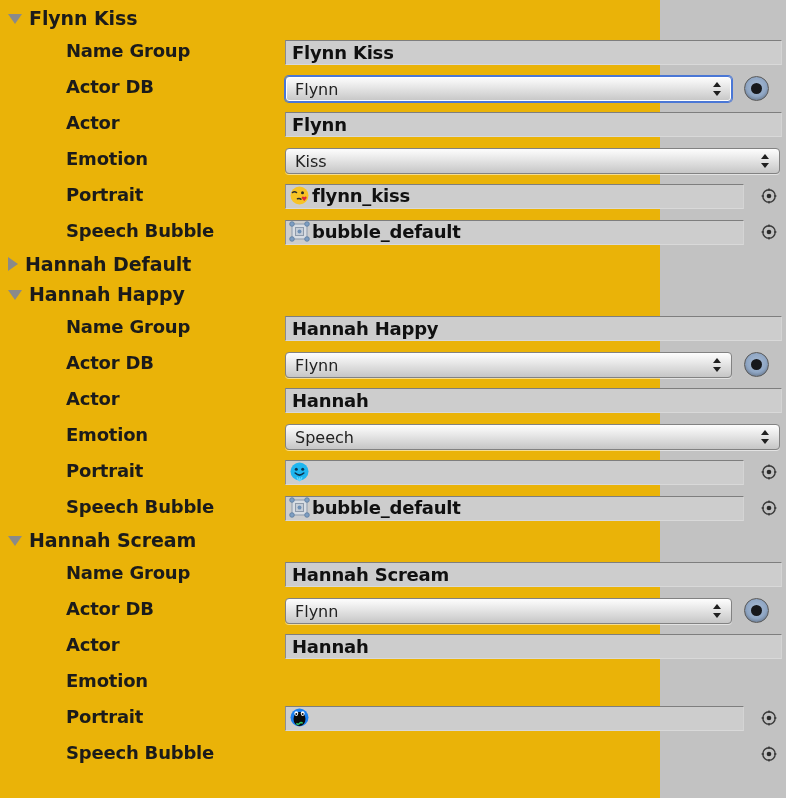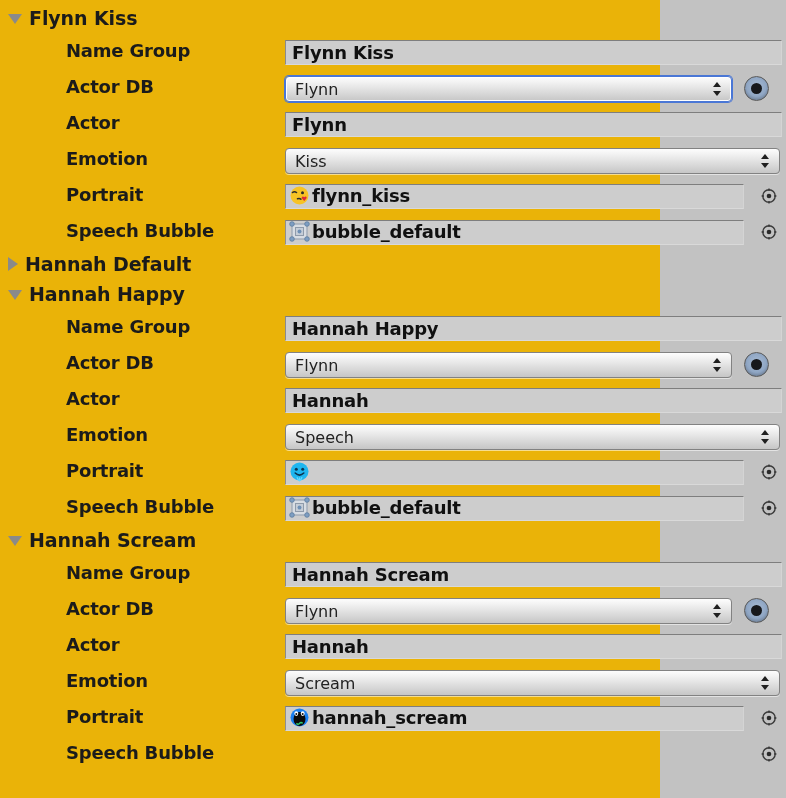--- a/index.html
+++ b/index.html
@@ -402,43 +402,35 @@
       <div class="radio-btn"></div>
     </div>
     <div class="prop-row" style="top: 627px;">
       <div class="prop-label">Actor</div>
       <div class="field f-text">
         <span class="val">Hannah</span>
       </div>
     </div>
     <div class="prop-row" style="top: 663px;">
       <div class="prop-label">Emotion</div>
-      <div class="field f-popup emotion" style="box-shadow: rgba(255, 255, 255, 0.55) 0px 1px 0px;">
-        <span class="val">Scream</span>
-        <span class="updown">
-          <span class="ua"></span>
-          <span class="da"></span>
-        </span>
-      </div>
     </div>
     <div class="prop-row" style="top: 699px;">
       <div class="prop-label">Portrait</div>
       <div class="field f-object">
         <span class="">
           <svg class="thumb" viewBox="0 0 21 21">
   <circle cx="10.5" cy="10.5" r="9" fill="#1a7ff0"></circle>
   <ellipse cx="10.5" cy="12" rx="6" ry="7" fill="#0a0a0a"></ellipse>
   <ellipse cx="7.3" cy="6.6" rx="1.9" ry="2.3" fill="#ffffff"></ellipse>
   <ellipse cx="13.7" cy="6.6" rx="1.9" ry="2.3" fill="#ffffff"></ellipse>
   <circle cx="7.3" cy="6.9" r="1" fill="#111"></circle>
   <circle cx="13.7" cy="6.9" r="1" fill="#111"></circle>
   <path d="M7.4 16.4 q1.6 1.6 3.1 0 q1.5 -1.6 3.1 0" stroke="#2ecc71" stroke-width="1.5" fill="none"></path>
 </svg>
         </span>
-        <span class="val">hannah_scream</span>
       </div>
       <div class="picker">
         <svg viewBox="0 0 16 16" width="16" height="16">
   <circle cx="8" cy="8" r="6.2" fill="none" stroke="#3a3a3a" stroke-width="1.4"></circle>
   <circle cx="8" cy="8" r="2.3" fill="#2a2a2a"></circle>
   <path d="M8 0.6 V3 M8 13 V15.4 M0.6 8 H3 M13 8 H15.4" stroke="#3a3a3a" stroke-width="1.4"></path>
 </svg>
       </div>
     </div>
     <div class="prop-row" style="top: 735px;">

